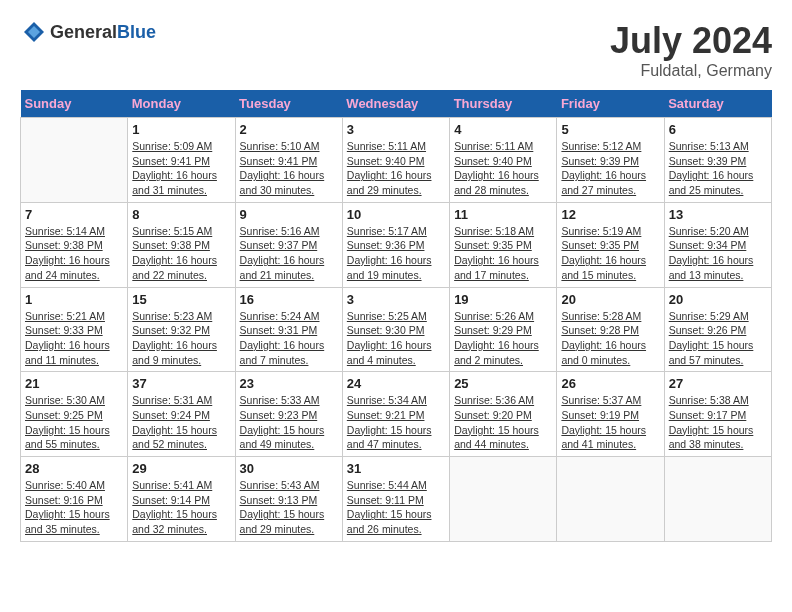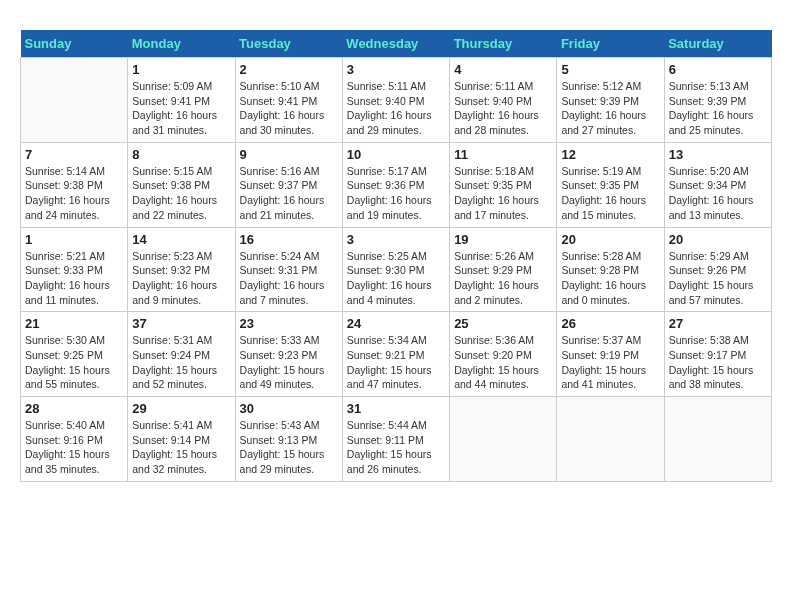--- a/index.html
+++ b/index.html
@@ -48,21 +48,21 @@
       font-size: 16px;
       color: #555;
     }
     table {
       width: 100%;
       border-collapse: collapse;
       font-size: 11px;
     }
     thead tr th {
       background-color: #1a5fa8;
-      color: #5eead4;
+      color: #f9a8d4;
       padding: 6px 4px;
       text-align: left;
       font-size: 13px;
       font-weight: bold;
     }
     tbody tr td {
       border: 1px solid #ccc;
       vertical-align: top;
       padding: 4px;
       width: 107px;
@@ -74,26 +74,40 @@
     .day-number {
       font-size: 13px;
       font-weight: bold;
       color: #222;
       margin-bottom: 2px;
     }
     .day-info {
       color: #333;
       font-size: 10.5px;
       line-height: 1.4;
+      text-decoration: underline;
     }
   </style>
 </head>
 <body>
 
 <div class="header">
+  <div class="logo">
+    <svg class="logo-icon" viewBox="0 0 24 24" xmlns="http://www.w3.org/2000/svg">
+      <polygon points="12,2 22,12 12,22 2,12" fill="#1a5fa8"></polygon>
+      <polygon points="12,6 18,12 12,18 6,12" fill="#5ba3e0"></polygon>
+    </svg>
+    <div>
+      <span class="logo-text-general">General</span><span class="logo-text-blue">Blue</span>
+    </div>
+  </div>
+  <div class="title-section">
+    <div class="month-year">July 2024</div>
+    <div class="location">Fuldatal, Germany</div>
+  </div>
 </div>
 
 <table>
   <thead>
     <tr>
     <th>Sunday</th>
         <th>Monday</th>
         <th>Tuesday</th>
         <th>Wednesday</th>
         <th>Thursday</th>
@@ -158,21 +172,21 @@
           <div class="day-number">13</div>
           <div class="day-info">Sunrise: 5:20 AM<br>Sunset: 9:34 PM<br>Daylight: 16 hours<br>and 13 minutes.</div>
         </td>
       </tr>
       <tr>
         <td>
           <div class="day-number">1</div>
           <div class="day-info">Sunrise: 5:21 AM<br>Sunset: 9:33 PM<br>Daylight: 16 hours<br>and 11 minutes.</div>
         </td>
         <td>
-          <div class="day-number">14</div>
+          <div class="day-number">15</div>
           <div class="day-info">Sunrise: 5:23 AM<br>Sunset: 9:32 PM<br>Daylight: 16 hours<br>and 9 minutes.</div>
         </td>
         <td>
           <div class="day-number">16</div>
           <div class="day-info">Sunrise: 5:24 AM<br>Sunset: 9:31 PM<br>Daylight: 16 hours<br>and 7 minutes.</div>
         </td>
         <td>
           <div class="day-number">3</div>
           <div class="day-info">Sunrise: 5:25 AM<br>Sunset: 9:30 PM<br>Daylight: 16 hours<br>and 4 minutes.</div>
         </td>

